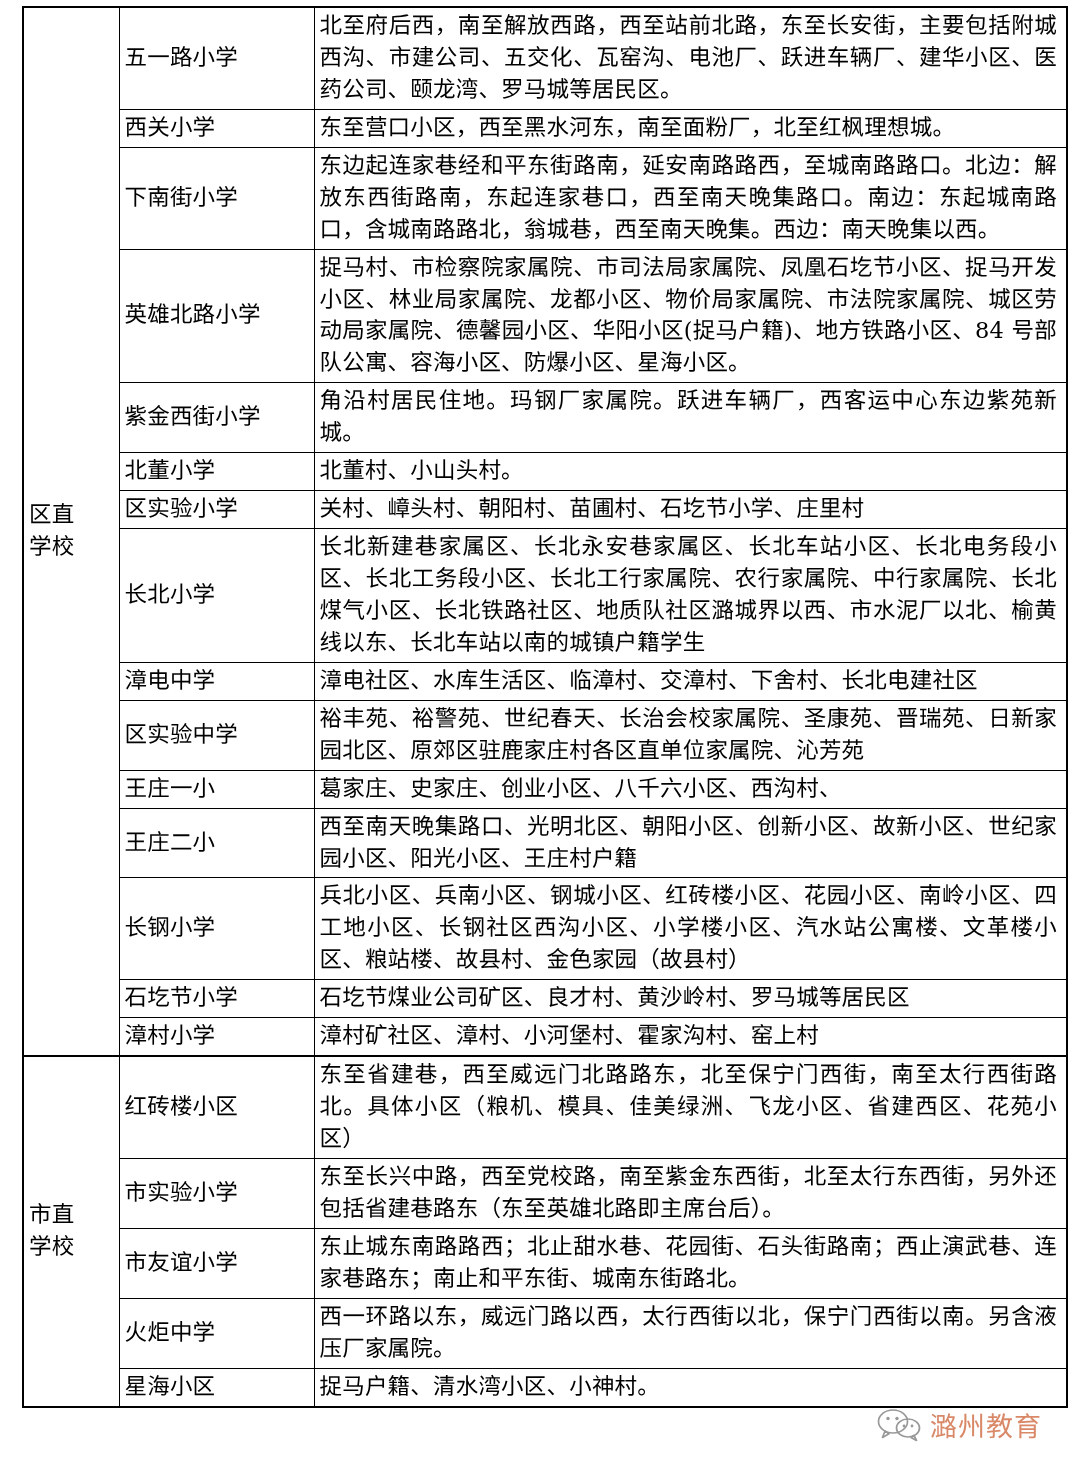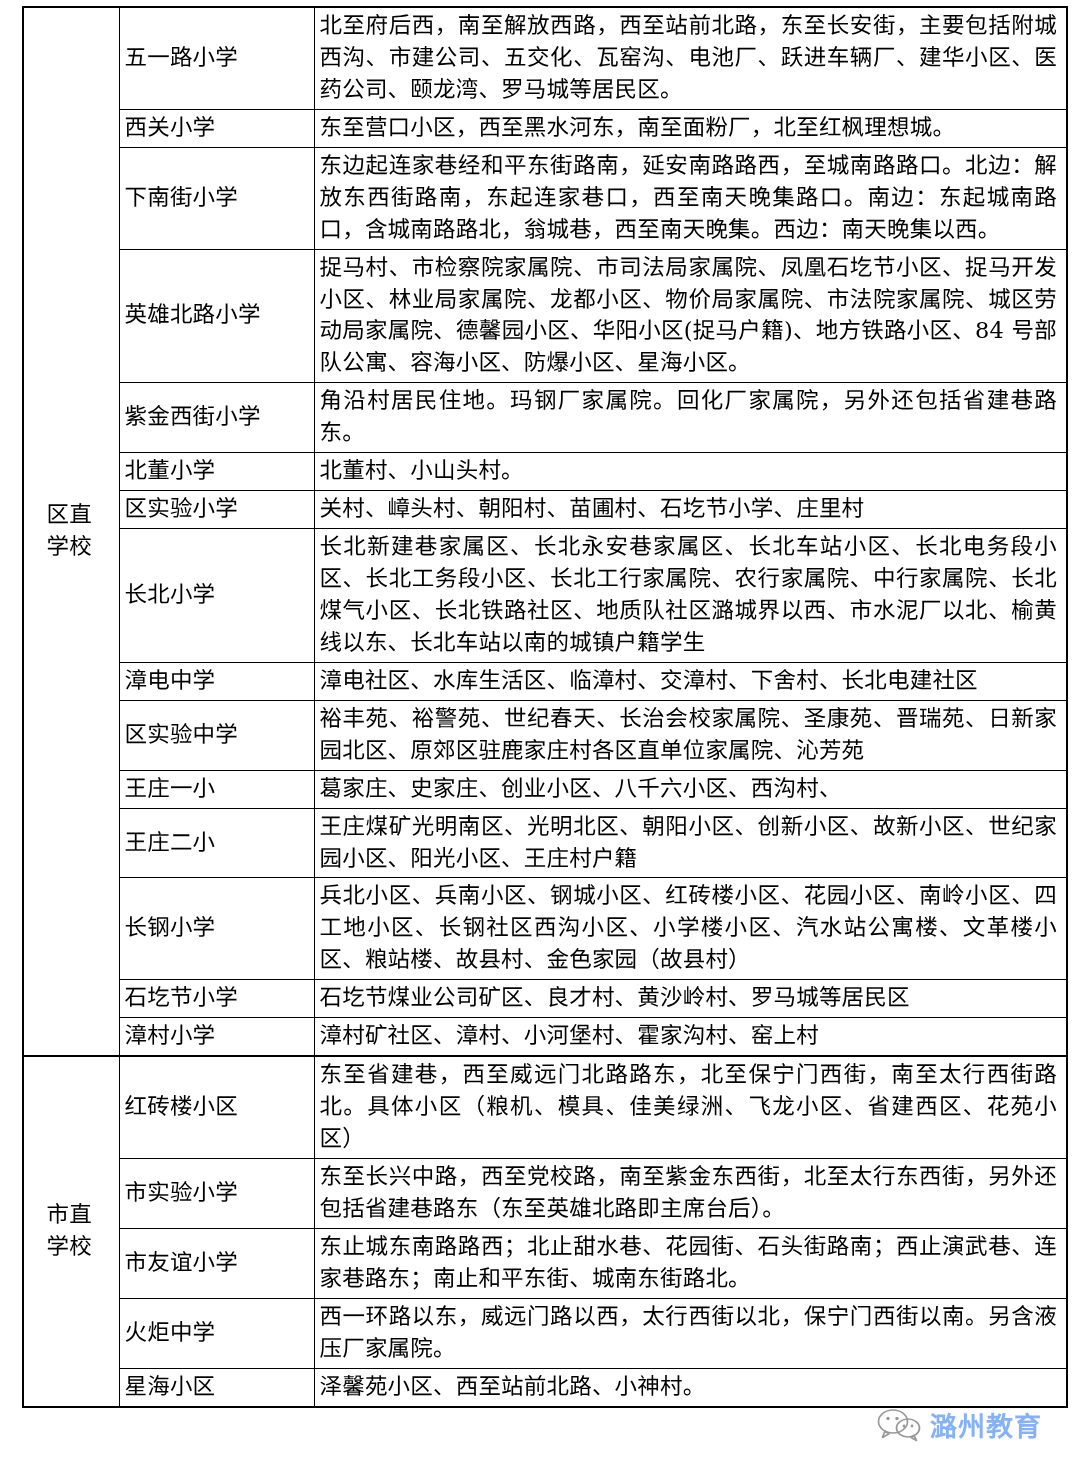--- a/index.html
+++ b/index.html
@@ -41,21 +41,21 @@
     letter-spacing: 0.2px;
     margin-top: 17px;
   }
 
   
   col.c-category { width: 96px; }
   col.c-school   { width: 195px; }
   col.c-area     { width: 753px; }
 
   td.category-cell {
-    text-align: center;
+    text-align: left;
     vertical-align: middle;
     border-right: 2.2px solid #000;
     font-size: 23px;
     line-height: 1.5;
     letter-spacing: 1px;
     padding: 0 2px;
   }
   td.category-cell .cat-line { display: block; white-space: nowrap; }
 
   td.school-cell {
@@ -87,23 +87,23 @@
     bottom: 16px;
     display: flex;
     align-items: center;
     gap: 7px;
     opacity: 0.62;
     pointer-events: none;
   }
   .watermark .wm-text {
     font-size: 27px;
     font-family: "DejaVu Serif", "Liberation Serif", serif;
-    color: #3b82f6;
+    color: #c2410c;
     letter-spacing: 1px;
-    font-weight: bold;
+    font-weight: normal;
   }
   .wechat-glyph { display: block; }
 </style>
 </head>
 <body>
 
 <div class="page">
 
   <table class="district-table">
     <colgroup>
@@ -132,21 +132,21 @@
         <td class="area-cell">东边起连家巷经和平东街路南，延安南路路西，至城南路路口。北边：解放东西街路南，东起连家巷口，西至南天晚集路口。南边：东起城南路口，含城南路路北，翁城巷，西至南天晚集。西边：南天晚集以西。</td>
       </tr>
 
       <tr>
         <td class="school-cell">英雄北路小学</td>
         <td class="area-cell">捉马村、市检察院家属院、市司法局家属院、凤凰石圪节小区、捉马开发小区、林业局家属院、龙都小区、物价局家属院、市法院家属院、城区劳动局家属院、德馨园小区、华阳小区(捉马户籍)、地方铁路小区、84 号部队公寓、容海小区、防爆小区、星海小区。</td>
       </tr>
 
       <tr>
         <td class="school-cell">紫金西街小学</td>
-        <td class="area-cell">角沿村居民住地。玛钢厂家属院。回化厂家属院，另外还包括省建巷路东。</td>
+        <td class="area-cell">角沿村居民住地。玛钢厂家属院。跃进车辆厂，西客运中心东边紫苑新城。</td>
       </tr>
 
       <tr>
         <td class="school-cell">北董小学</td>
         <td class="area-cell">北董村、小山头村。</td>
       </tr>
 
       <tr>
         <td class="school-cell">区实验小学</td>
         <td class="area-cell">关村、嶂头村、朝阳村、苗圃村、石圪节小学、庄里村</td>
@@ -167,21 +167,21 @@
         <td class="area-cell">裕丰苑、裕警苑、世纪春天、长治会校家属院、圣康苑、晋瑞苑、日新家园北区、原郊区驻鹿家庄村各区直单位家属院、沁芳苑</td>
       </tr>
 
       <tr>
         <td class="school-cell">王庄一小</td>
         <td class="area-cell">葛家庄、史家庄、创业小区、八千六小区、西沟村、</td>
       </tr>
 
       <tr>
         <td class="school-cell">王庄二小</td>
-        <td class="area-cell">王庄煤矿光明南区、光明北区、朝阳小区、创新小区、故新小区、世纪家园小区、阳光小区、王庄村户籍</td>
+        <td class="area-cell">西至南天晚集路口、光明北区、朝阳小区、创新小区、故新小区、世纪家园小区、阳光小区、王庄村户籍</td>
       </tr>
 
       <tr>
         <td class="school-cell">长钢小学</td>
         <td class="area-cell">兵北小区、兵南小区、钢城小区、红砖楼小区、花园小区、南岭小区、四工地小区、长钢社区西沟小区、小学楼小区、汽水站公寓楼、文革楼小区、粮站楼、故县村、金色家园（故县村）</td>
       </tr>
 
       <tr>
         <td class="school-cell">石圪节小学</td>
         <td class="area-cell">石圪节煤业公司矿区、良才村、黄沙岭村、罗马城等居民区</td>
@@ -211,21 +211,21 @@
         <td class="area-cell">东止城东南路路西；北止甜水巷、花园街、石头街路南；西止演武巷、连家巷路东；南止和平东街、城南东街路北。</td>
       </tr>
 
       <tr>
         <td class="school-cell">火炬中学</td>
         <td class="area-cell">西一环路以东，威远门路以西，太行西街以北，保宁门西街以南。另含液压厂家属院。</td>
       </tr>
 
       <tr>
         <td class="school-cell">星海小区</td>
-        <td class="area-cell">泽馨苑小区、西至站前北路、小神村。</td>
+        <td class="area-cell">捉马户籍、清水湾小区、小神村。</td>
       </tr>
 
     </tbody>
   </table>
 
   <div class="watermark">
     <span>
       <svg class="wechat-glyph" width="46" height="34" viewBox="0 0 46 34" aria-hidden="true">
         <ellipse cx="16" cy="13.5" rx="14.5" ry="11.5" fill="none" stroke="#5a5a5a" stroke-width="1.7"></ellipse>
         <path d="M8 23 L5.5 29.5 L12 25.8 Z" fill="none" stroke="#5a5a5a" stroke-width="1.7" stroke-linejoin="round"></path>

